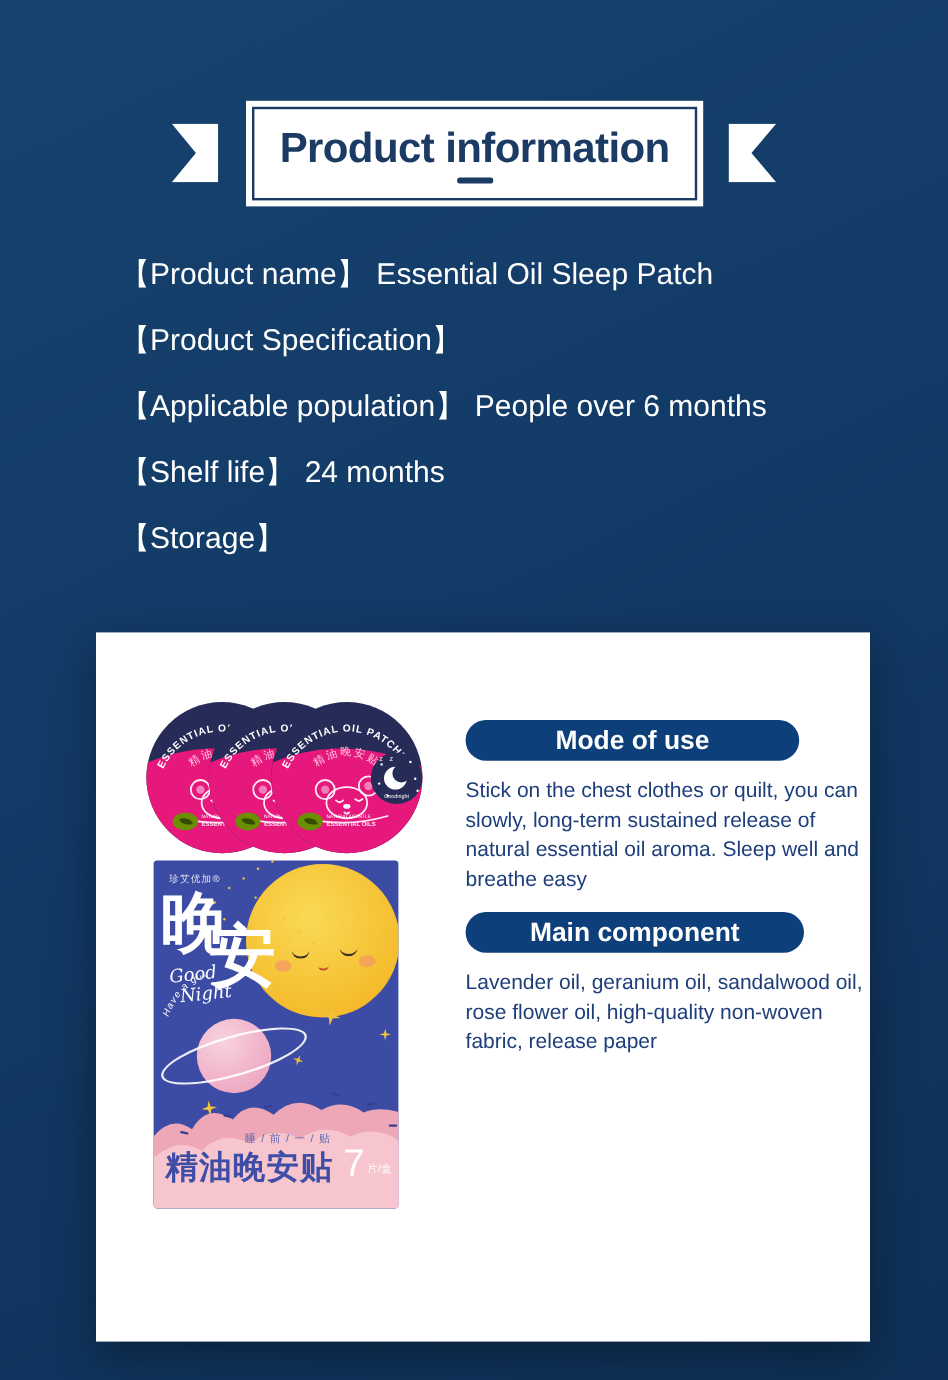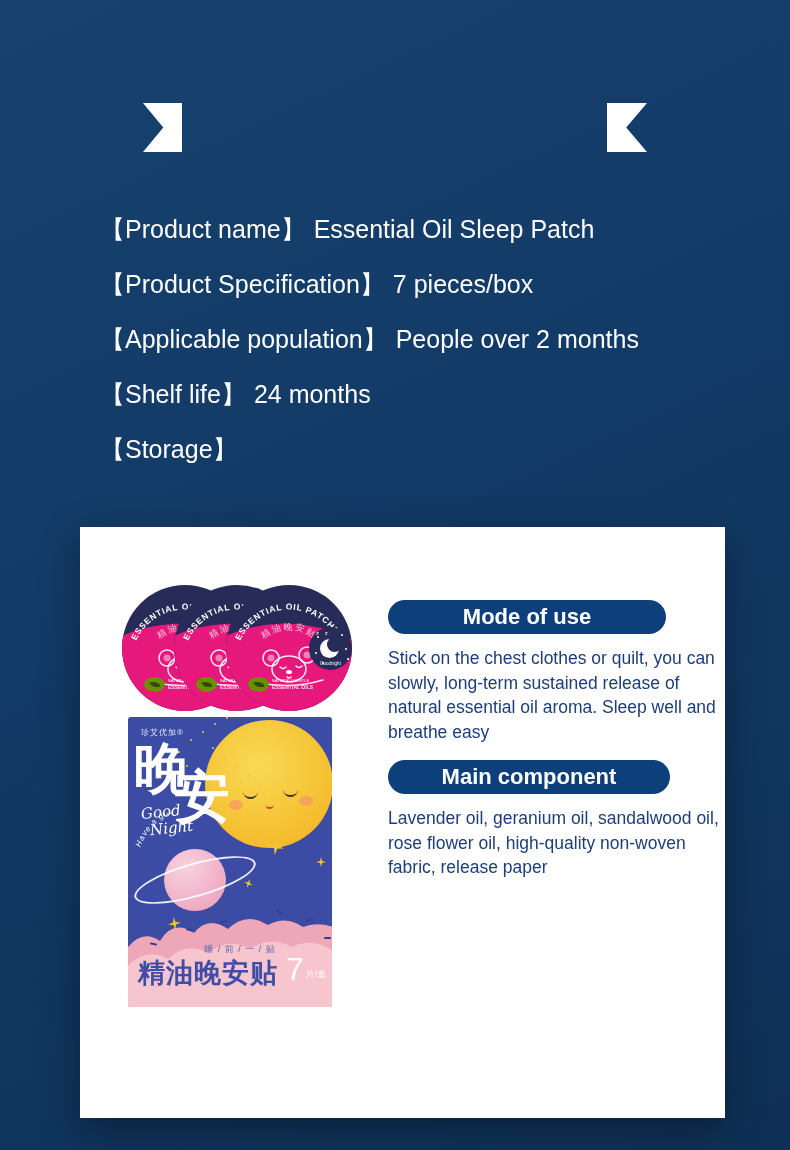--- a/index.html
+++ b/index.html
@@ -119,34 +119,39 @@
         display:flex;align-items:center;justify-content:center;}
   .sec1 .pill{width:278px}.sec2 .pill{width:282px}.sec3 .pill{width:292px}
   .section-body{margin-top:12px;font-size:17.5px;line-height:24.5px;color:#1d3e7a;}
 </style>
 </head>
 <body>
 
 <div class="page">
 
   <div class="ribbon ribbon-left"></div>
+  <div class="title-box">
+    <div class="title-inner">
+      <div class="title-text">Product information</div>
+      <div class="title-dash"></div>
+    </div>
+  </div>
   <div class="ribbon ribbon-right"></div>
 
   <div class="info-list">
     <div class="info-row">
       <span class="info-label">【Product name】</span>
       <span class="info-value">Essential Oil Sleep Patch</span>
     </div>
     <div class="info-row">
       <span class="info-label">【Product Specification】</span>
-      <span class="info-value">7 pieces/box</span>
     </div>
     <div class="info-row">
       <span class="info-label">【Applicable population】</span>
-      <span class="info-value">People over 2 months</span>
+      <span class="info-value">People over 6 months</span>
     </div>
     <div class="info-row">
       <span class="info-label">【Shelf life】</span>
       <span class="info-value">24 months</span>
     </div>
     <div class="info-row storage">
       <span class="info-label">【Storage】</span>
     </div>
   </div>
 

